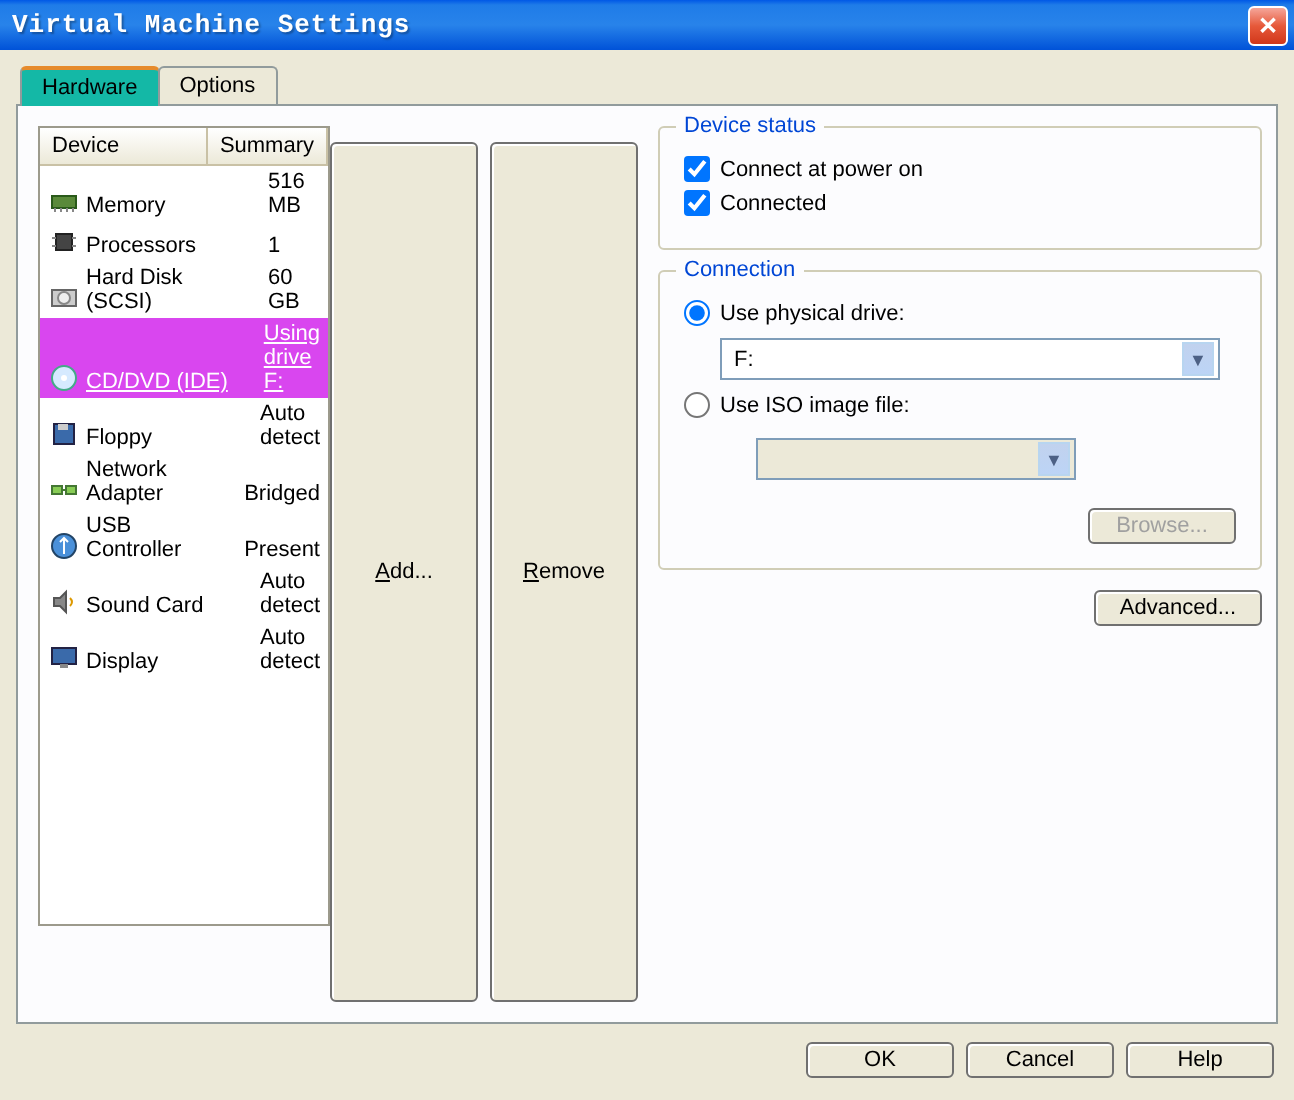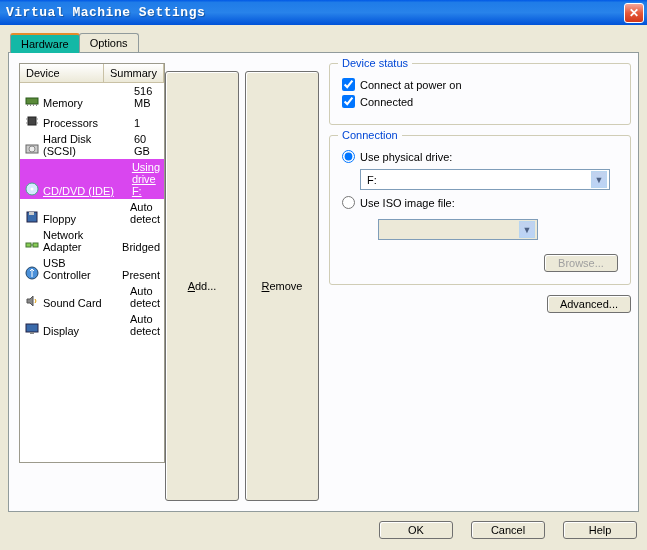--- a/index.html
+++ b/index.html
@@ -182,21 +182,21 @@
   margin-top: 4px;
 }
 .advanced-row {
   display: flex;
   justify-content: flex-end;
   margin-top: 6px;
 }
 .footer {
   display: flex;
   justify-content: flex-end;
-  gap: 18px;
+  gap: 6px;
   padding: 6px 10px;
   background: #ece9d8;
 }
 </style>
 </head>
 <body>
 
 <div class="titlebar">
   <span class="titlebar-text">Virtual Machine Settings</span>
   <div class="close-btn">

